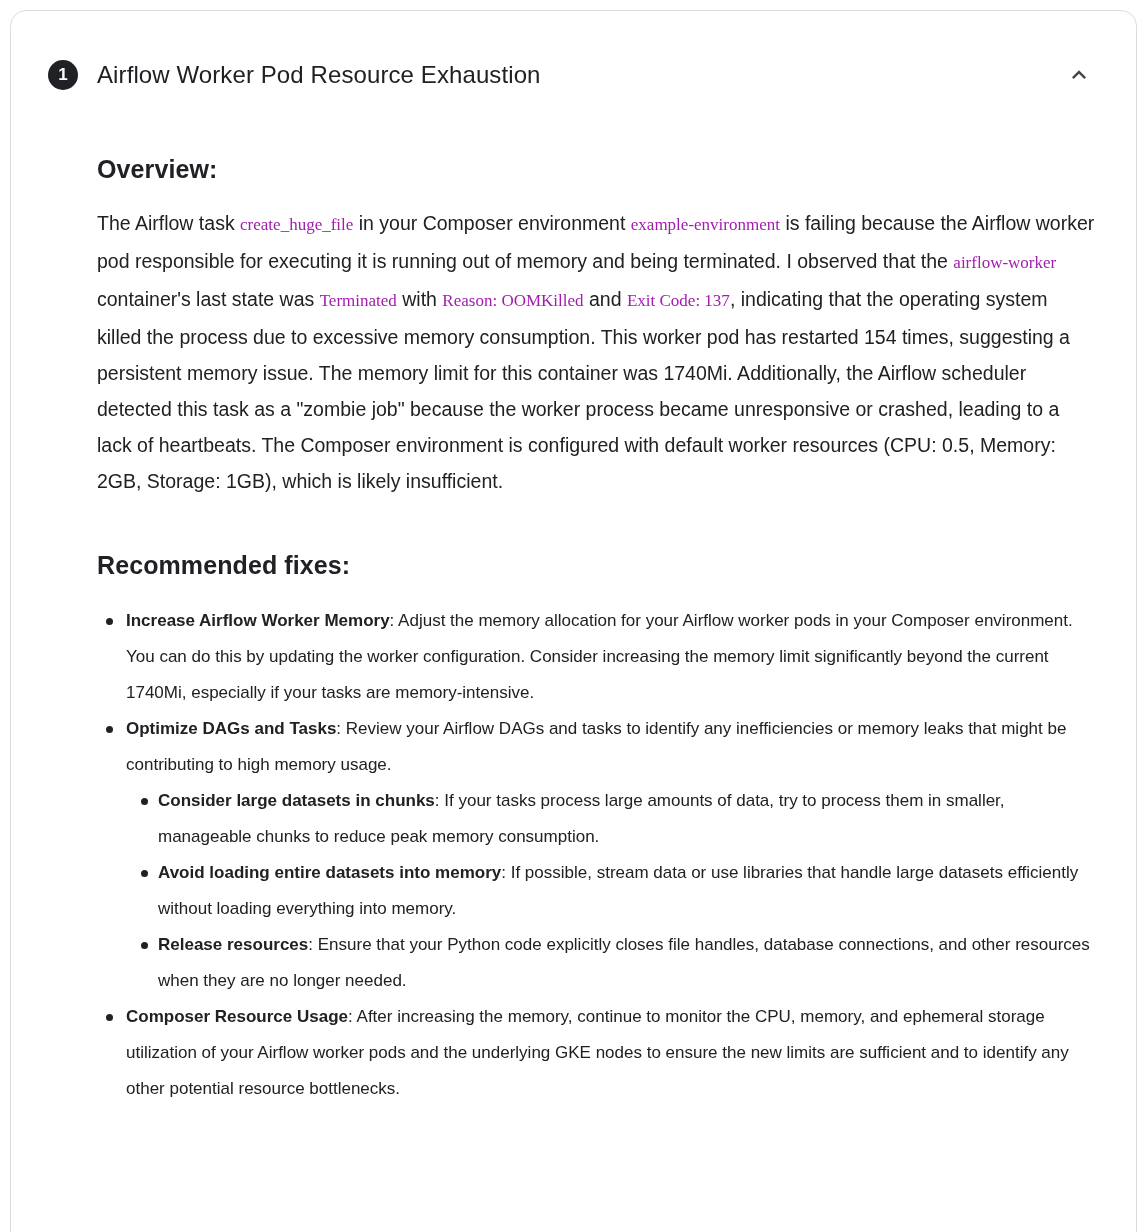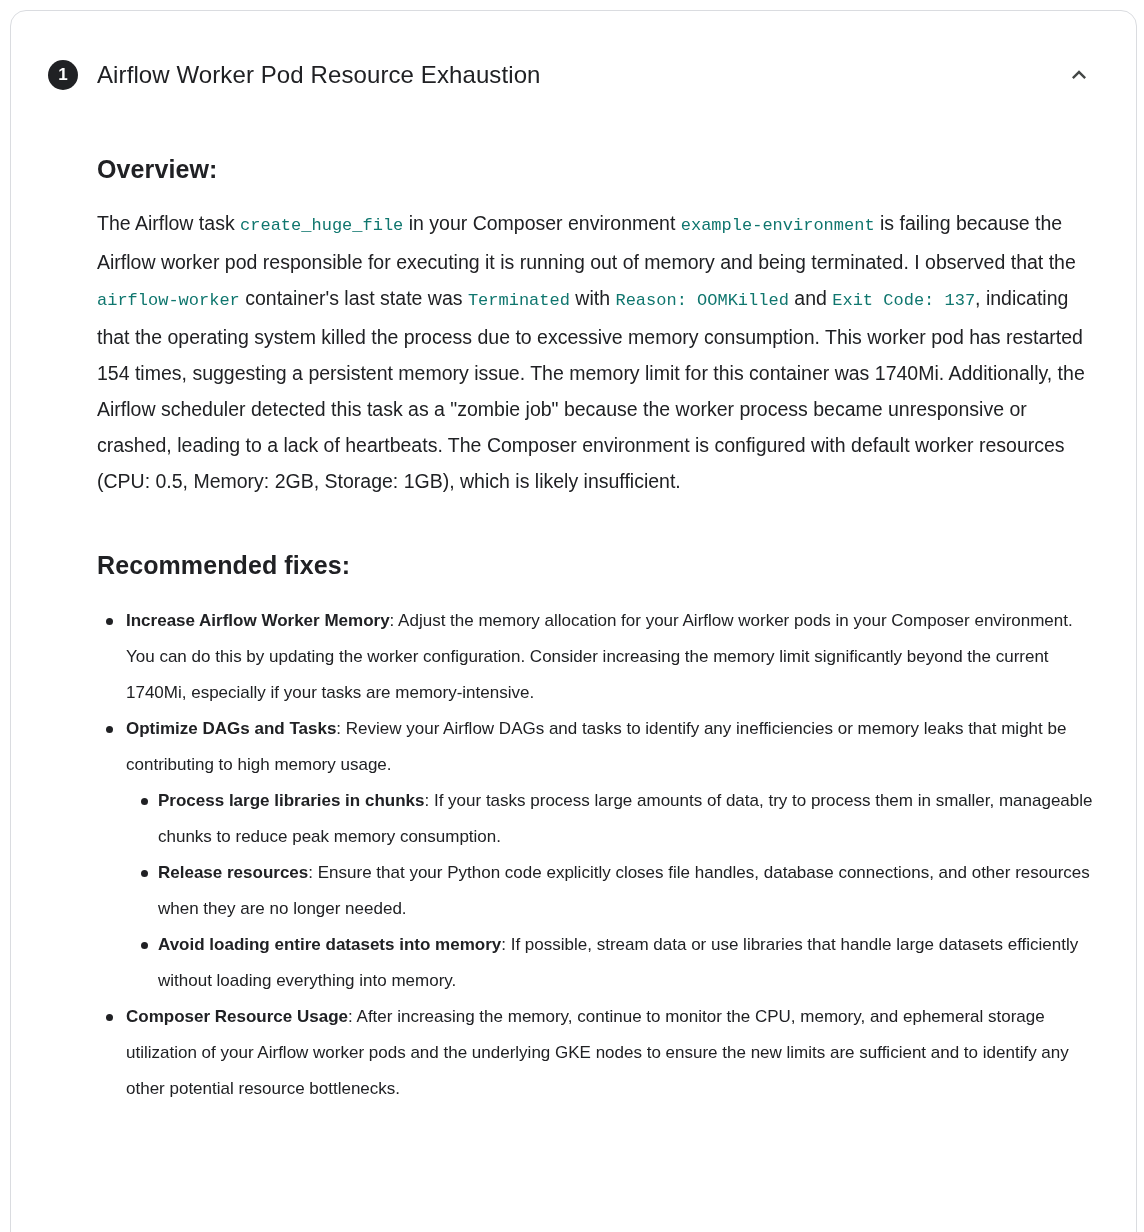--- a/index.html
+++ b/index.html
@@ -77,23 +77,23 @@
   }
   .overview-heading { margin-top: 60px; }
   .fixes-heading    { margin-top: 52px; }
   .overview-paragraph {
     margin: 22px 0 0 0;
     font-size: 19.5px;
     line-height: 36px;
     max-width: 1002px;
   }
   code.inline-code {
-    font-family: Liberation Mono, monospace;
+    font-family: Liberation Serif, serif;
     font-size: 17px;
-    color: #0f766e;
+    color: #a21caf;
     white-space: pre-wrap;
   }
   ul.fixes-list, ul.fix-sublist {
     list-style: none;
     margin: 0;
     padding: 0;
     font-size: 17px;
     line-height: 36px;
     max-width: 1002px;
   }
@@ -145,20 +145,20 @@
   </header>
 
   <div class="card-body">
     <h2 class="section-heading overview-heading">Overview:</h2>
     <p class="overview-paragraph"><span>The Airflow task </span><code class="inline-code">create_huge_file</code><span> in your Composer environment </span><code class="inline-code">example-environment</code><span> is failing because the Airflow worker pod responsible for executing it is running out of memory and being terminated. I observed that the </span><code class="inline-code">airflow-worker</code><span> container's last state was </span><code class="inline-code">Terminated</code><span> with </span><code class="inline-code">Reason: OOMKilled</code><span> and </span><code class="inline-code">Exit Code: 137</code><span>, indicating that the operating system killed the process due to excessive memory consumption. This worker pod has restarted 154 times, suggesting a persistent memory issue. The memory limit for this container was 1740Mi. Additionally, the Airflow scheduler detected this task as a "zombie job" because the worker process became unresponsive or crashed, leading to a lack of heartbeats. The Composer environment is configured with default worker resources (CPU: 0.5, Memory: 2GB, Storage: 1GB), which is likely insufficient.</span></p>
 
     <h2 class="section-heading fixes-heading">Recommended fixes:</h2>
     <ul class="fixes-list">
         <li><span class="fix-lead">Increase Airflow Worker Memory</span><span>: Adjust the memory allocation for your Airflow worker pods in your Composer environment. You can do this by updating the worker configuration. Consider increasing the memory limit significantly beyond the current 1740Mi, especially if your tasks are memory-intensive.</span></li>
         <li><span class="fix-lead">Optimize DAGs and Tasks</span><span>: Review your Airflow DAGs and tasks to identify any inefficiencies or memory leaks that might be contributing to high memory usage.</span><ul class="fix-sublist">
-            <li><span class="fix-lead">Process large libraries in chunks</span><span>: If your tasks process large amounts of data, try to process them in smaller, manageable chunks to reduce peak memory consumption.</span></li>
+            <li><span class="fix-lead">Consider large datasets in chunks</span><span>: If your tasks process large amounts of data, try to process them in smaller, manageable chunks to reduce peak memory consumption.</span></li>
+            <li><span class="fix-lead">Avoid loading entire datasets into memory</span><span>: If possible, stream data or use libraries that handle large datasets efficiently without loading everything into memory.</span></li>
             <li><span class="fix-lead">Release resources</span><span>: Ensure that your Python code explicitly closes file handles, database connections, and other resources when they are no longer needed.</span></li>
-            <li><span class="fix-lead">Avoid loading entire datasets into memory</span><span>: If possible, stream data or use libraries that handle large datasets efficiently without loading everything into memory.</span></li>
           </ul></li>
         <li><span class="fix-lead">Composer Resource Usage</span><span>: After increasing the memory, continue to monitor the CPU, memory, and ephemeral storage utilization of your Airflow worker pods and the underlying GKE nodes to ensure the new limits are sufficient and to identify any other potential resource bottlenecks.</span></li>
       </ul>
   </div>
 </section>
 
 </body></html>

